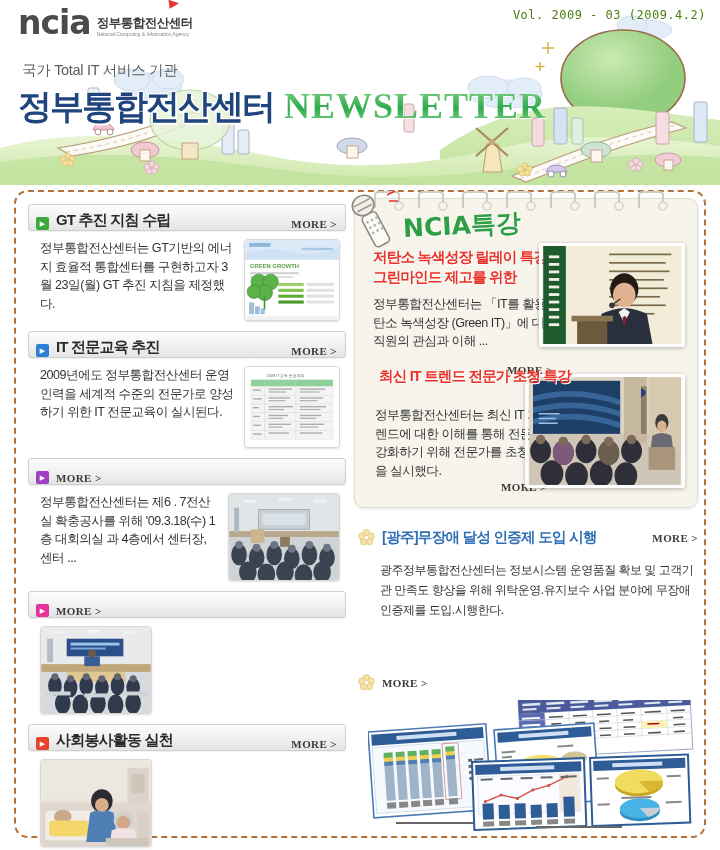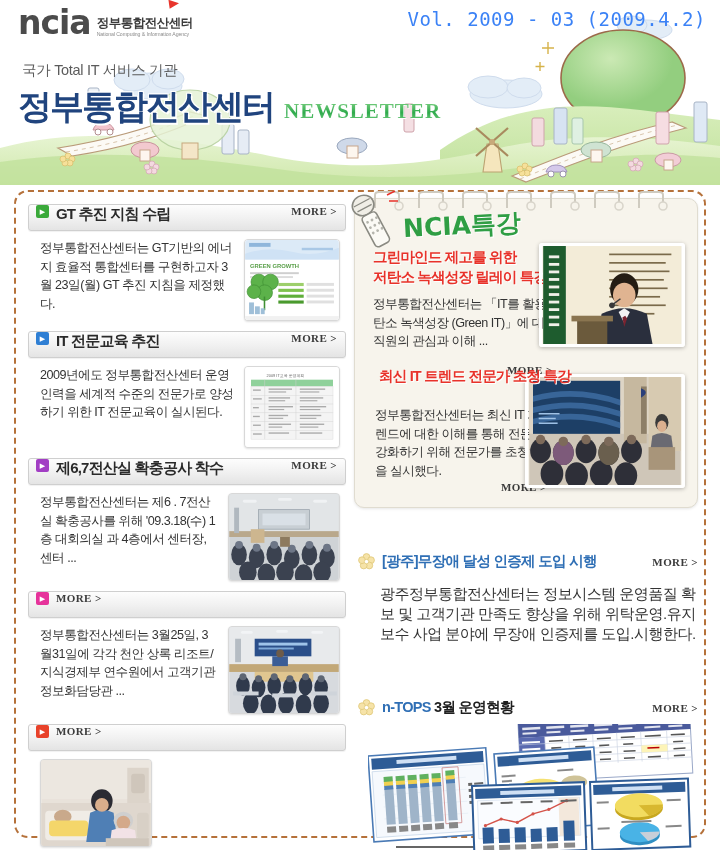--- a/index.html
+++ b/index.html
@@ -63,22 +63,22 @@
     color: #8c8c8c;
     line-height: 7px;
     letter-spacing: -0.1px;
   }
 
   .vol-text {
     position: absolute;
     right: 14px;
     top: 8px;
     font-family: "DejaVu Sans Mono", monospace;
-    font-size: 19px;
-    color: #3b82f6;
+    font-size: 12px;
+    color: #4d7c0f;
     letter-spacing: 0.5px;
     z-index: 12;
   }
 
   .tagline {
     position: absolute;
     left: 22px;
     top: 61px;
     font-size: 14.5px;
     color: #5b5b5b;
@@ -97,21 +97,21 @@
   }
   .maintitle .kr {
     font-size: 34px;
     font-weight: bold;
     color: #20447e;
     letter-spacing: -2px;
     text-shadow: 1.5px 1.5px 0 #ffffff, -1px -1px 0 #fff, 1px -1px 0 #fff, -1px 1px 0 #fff;
   }
   .maintitle .en {
     font-family: "Liberation Serif", serif;
-    font-size: 21px;
+    font-size: 36px;
     font-weight: bold;
     letter-spacing: 1px;
     background: linear-gradient(180deg, #8fd98f 0%, #2eaa4c 55%, #8ad98f 100%);
     -webkit-background-clip: text;
     background-clip: text;
     color: transparent;
     text-shadow: 0 0 0 rgba(0,0,0,0);
     filter: drop-shadow(1.5px 1.5px 0 #ffffff);
   }
 
@@ -142,21 +142,21 @@
   
   .news-item { margin-bottom: 6px; }
 
   .news-head {
     position: relative;
     height: 27px;
     background: linear-gradient(180deg, #fdfdfd 0%, #f1f1f1 52%, #e4e4e4 100%);
     border: 1px solid #cfcfcf;
     border-radius: 3px;
     display: flex;
-    align-items: flex-start;
+    align-items: flex-end;
     padding: 0 8px 0 7px;
     box-shadow: 0 1px 1px rgba(0,0,0,0.06);
   }
   .bullet {
     width: 13px; height: 13px;
     border-radius: 2px;
     margin-right: 7px;
     flex: 0 0 auto;
     display: flex; align-items: center; justify-content: center;
     font-size: 8px; color: #fff; line-height: 1;
@@ -298,33 +298,33 @@
     position: absolute;
     right: 12px; top: 175px;
     width: 160px; height: 114px;
     border: 3px solid #ffffff;
     border-radius: 3px;
     box-shadow: 0 1px 4px rgba(0,0,0,0.28);
     overflow: hidden;
   }
 
   
-  .sec { position: absolute; left: 6px; width: 340px; margin-top: 24px; }
+  .sec { position: absolute; left: 6px; width: 340px; }
   .sec-head {
     display: flex; align-items: center; gap: 7px;
     position: relative;
   }
   .flower-icon { width: 17px; height: 17px; flex: 0 0 auto; }
   .sec-title {
     font-size: 14.5px; font-weight: bold; color: #2f6fb5;
     letter-spacing: -0.7px; flex: 1 1 auto; white-space: nowrap;
   }
   .sec-text {
     margin-top: 13px; padding-left: 22px;
-    font-size: 15px; line-height: 20px; color: #333;
+    font-size: 12px; line-height: 20px; color: #333;
     letter-spacing: -0.5px;
   }
   .ntops-imgs { position: absolute; left: 10px; top: 26px; width: 330px; height: 128px; }
   .ntops-imgs svg { display: block; }
 </style>
 </head>
 <body>
 
 <div class="banner">
 
@@ -595,21 +595,20 @@
                   <rect x="56" y="67" width="23" height="1.4"></rect>
               </g>
             </svg>
           </div>
         </div>
       </div>
 
       <div class="news-item">
         <div class="news-head">
           <span class="bullet" style="background:#a23ec4"></span>
-          <span class="news-title">제6,7전산실 확충공사 착수</span>
           <span class="more">MORE &gt;</span>
         </div>
         <div class="news-body">
           <div class="news-text">정부통합전산센터는 제6 . 7전산실 확충공사를 위해 '09.3.18(수) 1층 대회의실 과 4층에서 센터장, 센터 ...</div>
           <div class="news-thumb big">
             <svg viewBox="0 0 112 88">
               <rect width="112" height="88" fill="#cfd3d6"></rect>
               <rect y="0" width="112" height="42" fill="#e2e5e7"></rect>
               <rect x="0" y="38" width="112" height="6" fill="#b9a88c"></rect>
               <rect x="30" y="16" width="52" height="20" fill="#c8cfd4" stroke="#9aa4ac" stroke-width="0.8"></rect>
@@ -647,21 +646,20 @@
           </div>
         </div>
       </div>
 
       <div class="news-item">
         <div class="news-head">
           <span class="bullet" style="background:#e6339b"></span>
           <span class="more">MORE &gt;</span>
         </div>
         <div class="news-body">
-          <div class="news-text">정부통합전산센터는 3월25일, 3월31일에 각각 천안 상록 리조트/지식경제부 연수원에서 고객기관 정보화담당관 ...</div>
           <div class="news-thumb big">
             <svg viewBox="0 0 112 88">
               <rect width="112" height="88" fill="#d7dade"></rect>
               <rect width="112" height="40" fill="#e8eaec"></rect>
               <rect x="26" y="12" width="58" height="18" fill="#2b4f8a"></rect>
               <rect x="30" y="16" width="50" height="3" fill="#9fc4ea"></rect>
               <rect x="30" y="21" width="36" height="2" fill="#7fa9d8"></rect>
               <g fill="#f2f4f6">
                   <rect x="12" y="4" width="12" height="3" rx="1.5"></rect>
                   <rect x="48" y="3" width="12" height="3" rx="1.5"></rect>
@@ -699,20 +697,21 @@
                   <rect x="84" y="66" width="26" height="4"></rect>
                 </g>
             </svg>
           </div>
         </div>
       </div>
 
       <div class="news-item">
         <div class="news-head">
           <span class="bullet" style="background:#e8422a"></span>
+          <span class="news-title">사회봉사활동 실천</span>
           <span class="more">MORE &gt;</span>
         </div>
         <div class="news-body">
           <div class="news-thumb big">
             <svg viewBox="0 0 112 88">
               <rect width="112" height="88" fill="#e8e2da"></rect>
               <rect x="0" y="0" width="112" height="40" fill="#ece7e0"></rect>
               <rect x="88" y="8" width="22" height="40" fill="#dcd4ca"></rect>
               <rect x="92" y="14" width="14" height="20" rx="3" fill="#cfc6bb"></rect>
               <rect x="0" y="44" width="112" height="44" fill="#dfd7ce"></rect>
@@ -781,22 +780,22 @@
             </g>
           </g>
           <g stroke="#e8322a" stroke-width="1.5" fill="none">
             <path d="M40 6 L48 2 M42 12 L51 12"></path>
           </g>
         </svg>
 
         <div class="ncia-special">NCIA특강</div>
 
         <div class="sub-head-red">
+          <div>저탄소 녹색성장 릴레이 특강</div>
           <div>그린마인드 제고를 위한</div>
-          <div>저탄소 녹색성장 릴레이 특강</div>
         </div>
 
         <div class="lecture-text">정부통합전산센터는 「IT를 활용한 저탄소 녹색성장 (Green IT)」에 대한 전 직원의 관심과 이해 ...</div>
         <div class="lecture-more">MORE &gt;</div>
 
         <div class="lecture-photo">
           <svg viewBox="0 0 146 104">
             <rect width="146" height="104" fill="#efe6cf"></rect>
             <rect x="22" y="0" width="124" height="104" fill="#f3ecd8"></rect>
             <g fill="#7a6a4a" font-size="4.4" font-family="sans-serif">
@@ -917,24 +916,20 @@
           <svg class="flower-icon" viewBox="0 0 17 17">
             <g fill="#f6e3a8" stroke="#e0c878" stroke-width="0.8">
               <circle cx="8.5" cy="4" r="3.4"></circle>
                 <circle cx="13" cy="7.2" r="3.4"></circle>
               <circle cx="11.3" cy="12.5" r="3.4"></circle>
                 <circle cx="5.7" cy="12.5" r="3.4"></circle>
               <circle cx="4" cy="7.2" r="3.4"></circle>
             </g>
             <circle cx="8.5" cy="8.6" r="2.2" fill="#ffffff" stroke="#e0c878" stroke-width="0.7"></circle>
           </svg>
-          <span class="sec-title">
-            <span>n-TOPS</span>
-            <span style="color:#1f1f1f">3월 운영현황</span>
-          </span>
           <span class="more">MORE &gt;</span>
         </div>
 
         <div class="ntops-imgs">
           <svg viewBox="0 0 330 132">
 
             <g transform="translate(150,0) rotate(-3)">
               <rect x="0" y="0" width="172" height="58" fill="#ffffff" stroke="#9aa8c8" stroke-width="1"></rect>
               <rect x="0" y="0" width="172" height="14" fill="#4a5a9c"></rect>
               <g fill="#ffffff" opacity="0.85">

